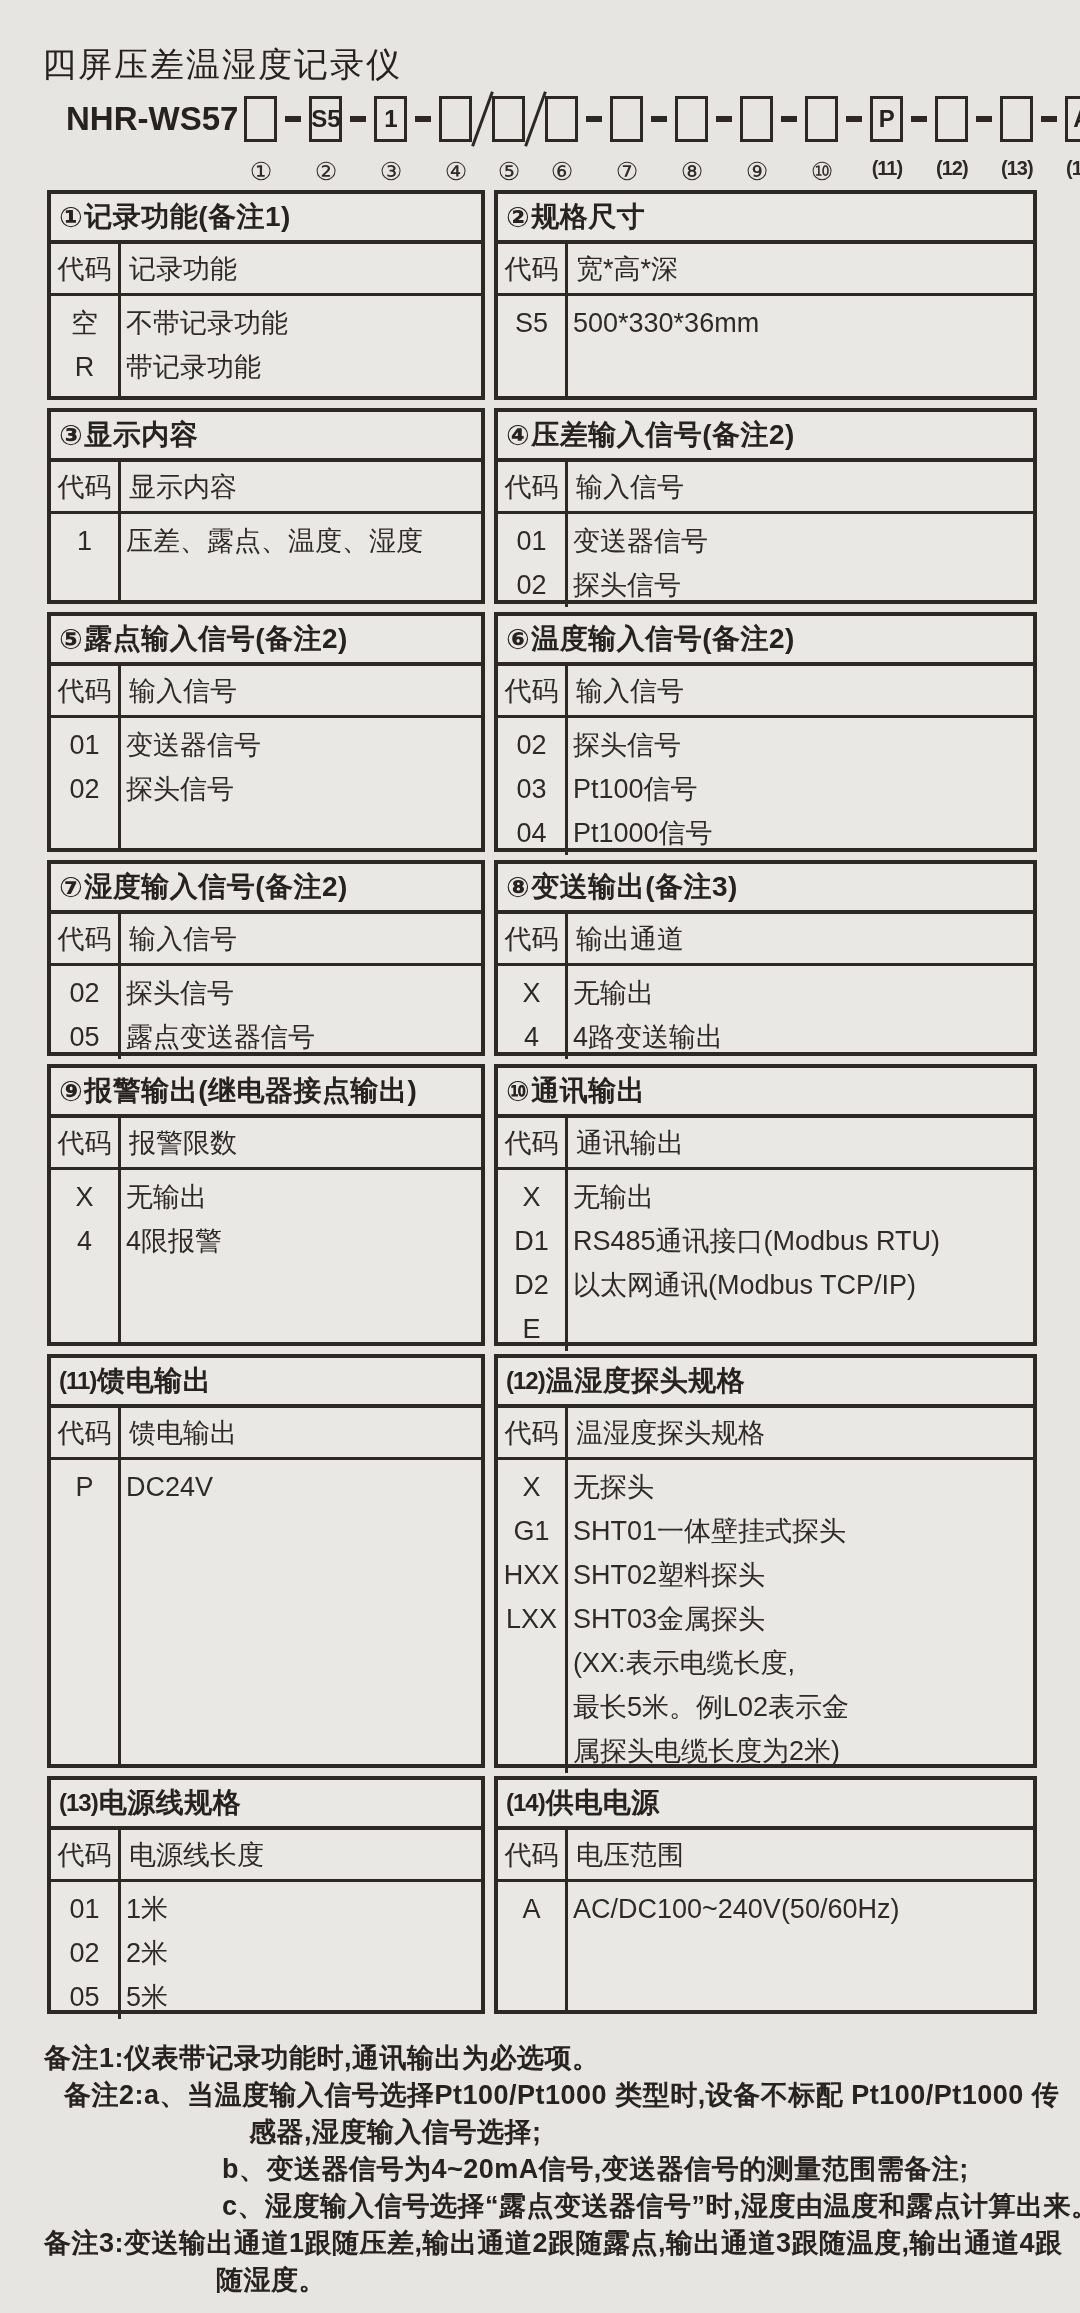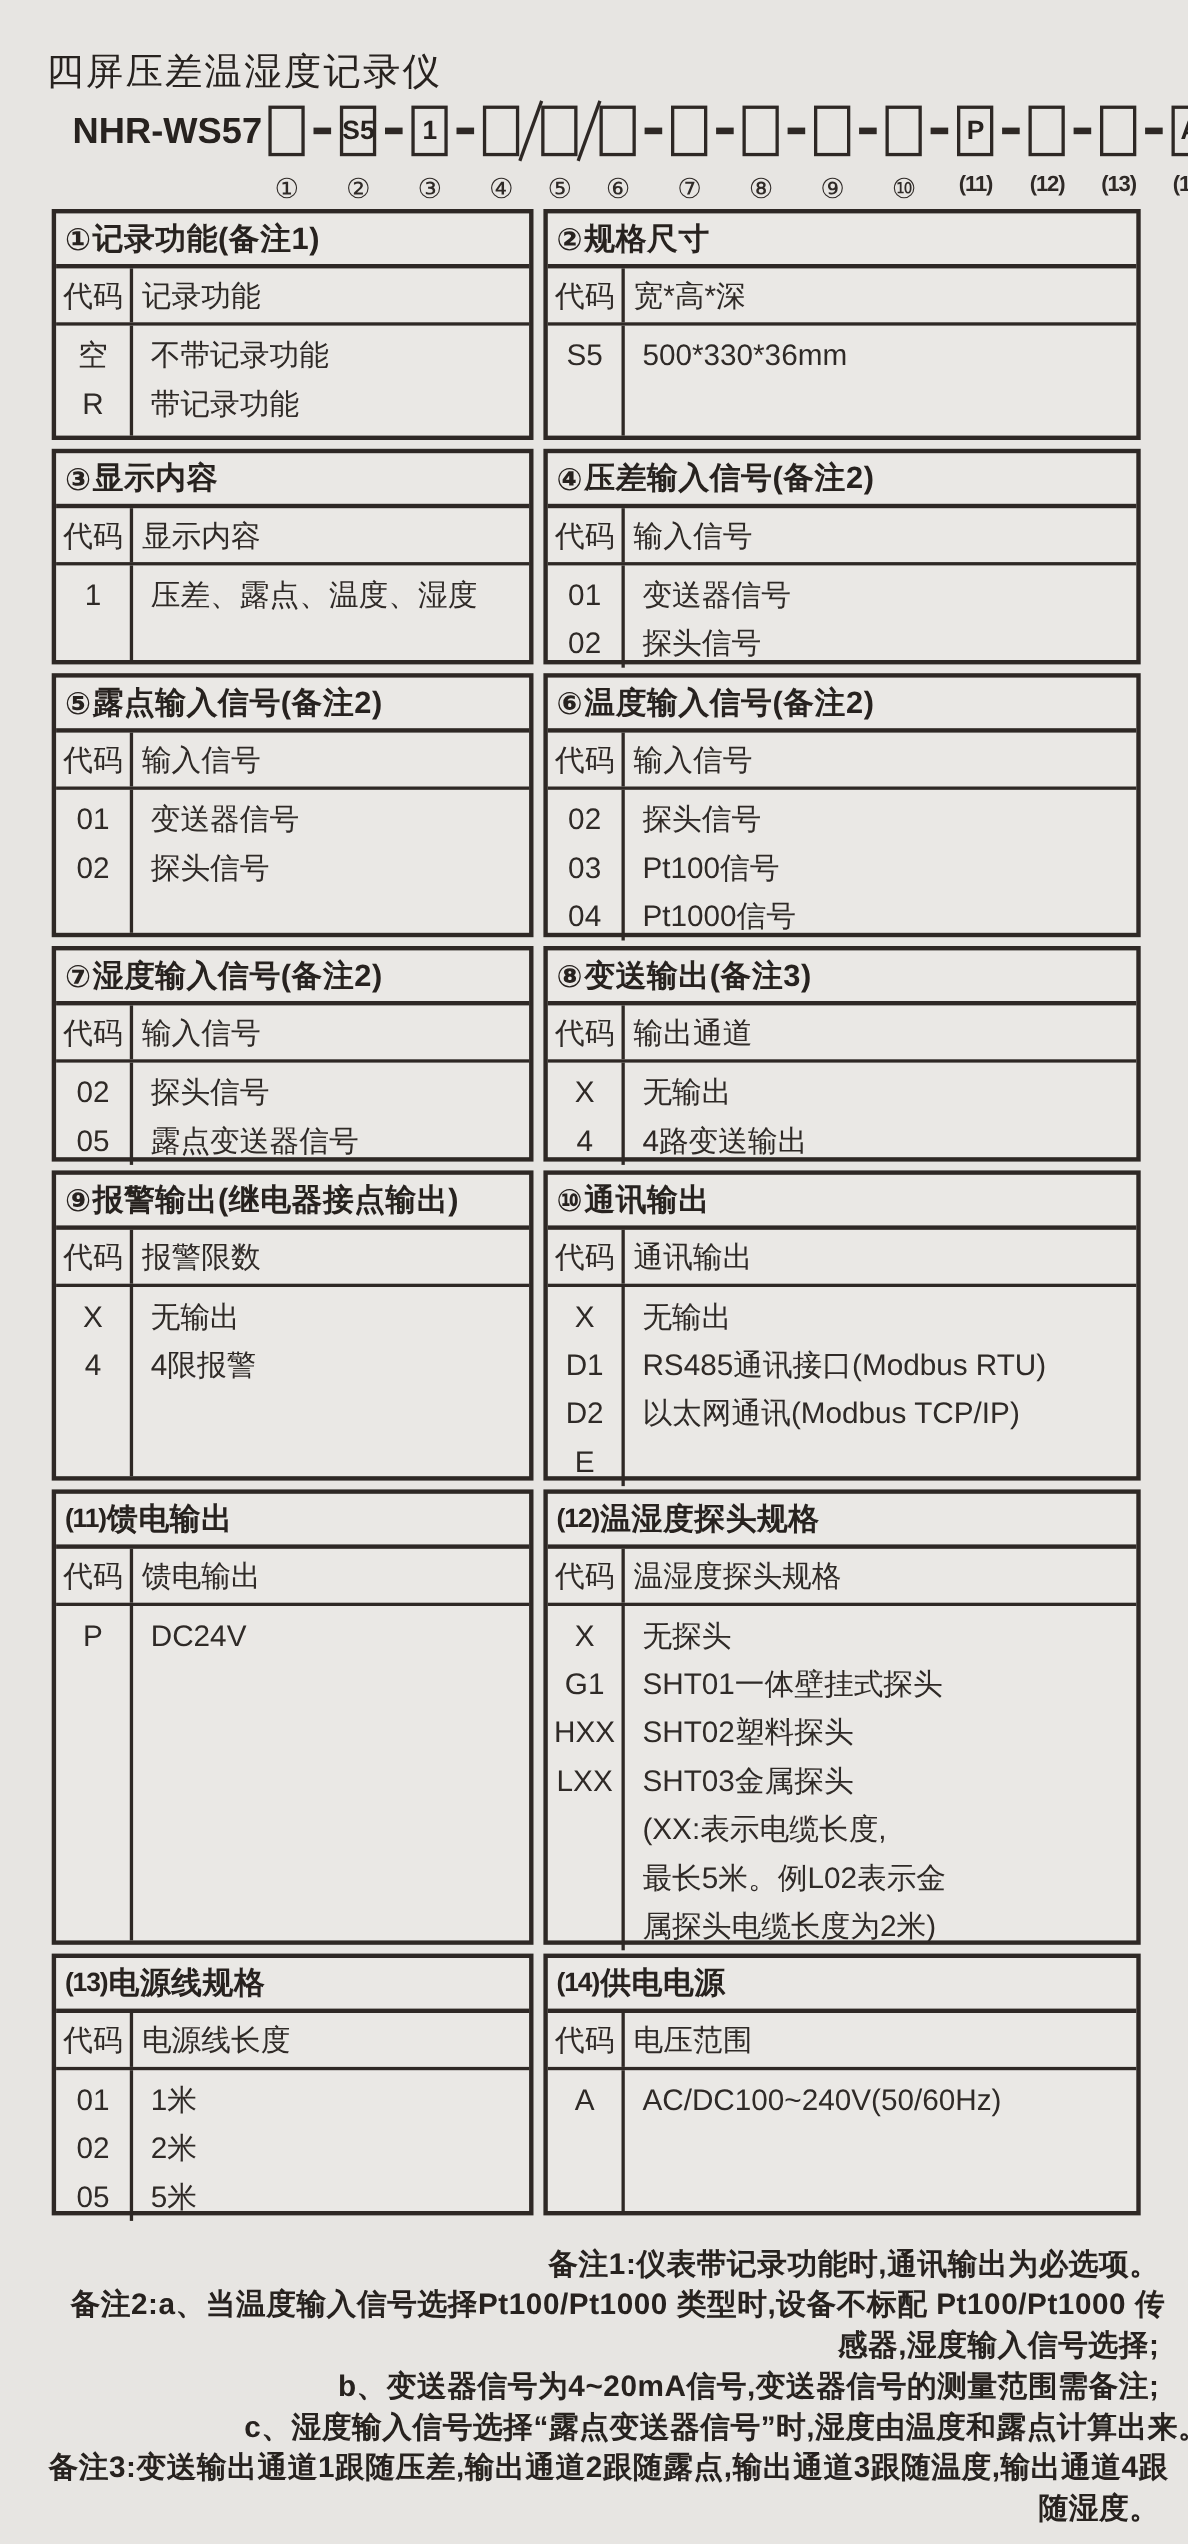--- a/index.html
+++ b/index.html
@@ -63,28 +63,27 @@
   .code-col{
     width:70px;min-width:70px;border-right:3px solid #2e2825;box-sizing:border-box;
     display:flex;align-items:center;justify-content:center;
   }
   .desc-col{flex:1;display:flex;align-items:center;padding-left:8px;white-space:nowrap;}
   .sec-body{display:flex;flex:1;font-size:27px;}
   .body-codes{
     width:70px;min-width:70px;border-right:3px solid #2e2825;box-sizing:border-box;
     display:flex;flex-direction:column;align-items:center;padding-top:5px;
   }
-  .body-descs{flex:1;display:flex;flex-direction:column;padding-left:16px;padding-top:5px;}
+  .body-descs{flex:1;display:flex;flex-direction:column;padding-left:5px;padding-top:5px;}
   .bline{height:44px;line-height:44px;white-space:nowrap;}
   
   .footnotes{
     position:absolute;left:44px;top:2040px;width:1010px;
     font-size:27px;font-weight:700;line-height:37px;letter-spacing:0.5px;
     color:#27221f;
-    text-align:right;
   }
   .fline{white-space:nowrap;}
 </style>
 </head>
 <body>
 
 <h1 class="page-title">四屏压差温湿度记录仪</h1>
 
 <div class="model-row">
   <span class="model-prefix">NHR-WS57</span>

